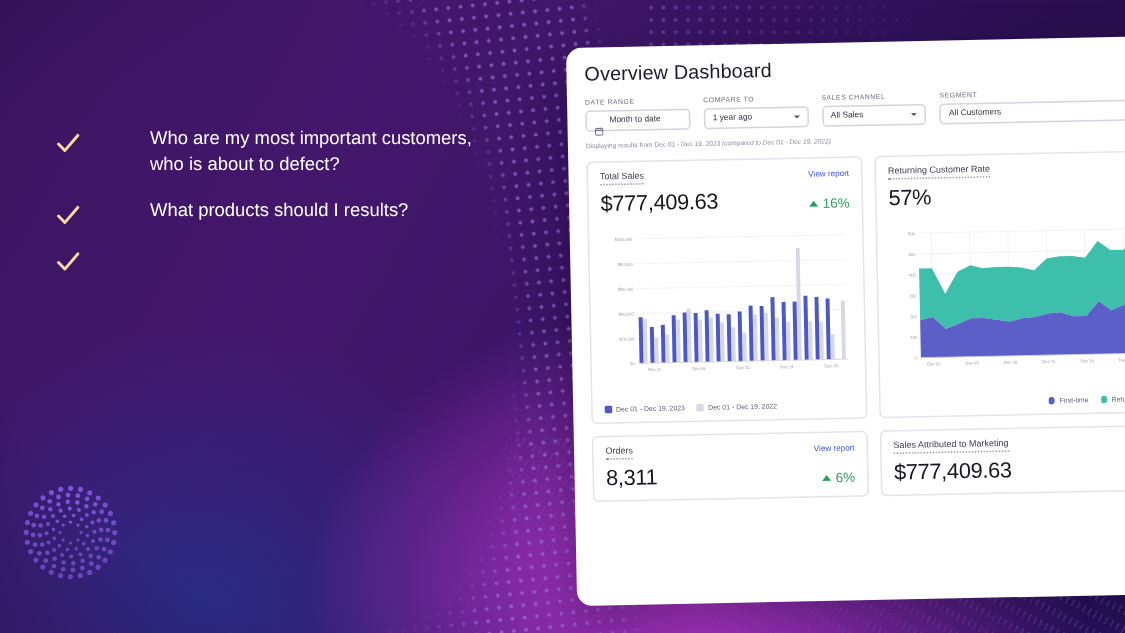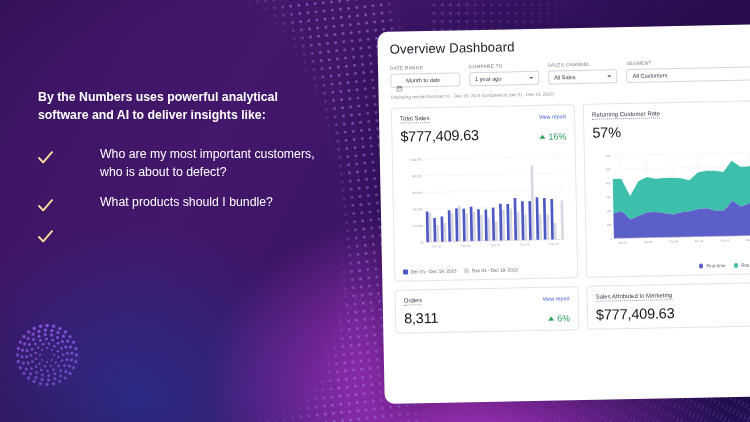--- a/index.html
+++ b/index.html
@@ -144,40 +144,38 @@
 
 <div id="bg">
   <div class="bg-base"></div>
   <div class="bg-dots-arc"></div>
   <div class="bg-dots-fade-r"></div>
   <div class="bg-dashes"></div>
   <div class="bg-vignette"></div>
 </div>
 
 <div id="left">
-  <div class="subhead">By the Numbers uses powerful analytical
-software and AI to deliver insights like:</div>
 
   <div class="bullets">
     <div class="bullet">
       <span class="check">
         <svg width="15" height="13" viewBox="0 0 15 13">
             <path d="M1 7 L5.2 11.4 L14 1.2" stroke="#ffdc9e" stroke-width="1.9" fill="none" stroke-linecap="round" stroke-linejoin="round"></path>
           </svg>
       </span>
       <span class="bullet-txt">Who are my most important customers,
 who is about to defect?</span>
     </div>
     <div class="bullet">
       <span class="check">
         <svg width="15" height="13" viewBox="0 0 15 13">
             <path d="M1 7 L5.2 11.4 L14 1.2" stroke="#ffdc9e" stroke-width="1.9" fill="none" stroke-linecap="round" stroke-linejoin="round"></path>
           </svg>
       </span>
-      <span class="bullet-txt">What products should I bundle?</span>
+      <span class="bullet-txt">What products should I results?</span>
     </div>
     <div class="bullet">
       <span class="check">
         <svg width="15" height="13" viewBox="0 0 15 13">
             <path d="M1 7 L5.2 11.4 L14 1.2" stroke="#ffdc9e" stroke-width="1.9" fill="none" stroke-linecap="round" stroke-linejoin="round"></path>
           </svg>
       </span>
     </div>
   </div>
 </div>

